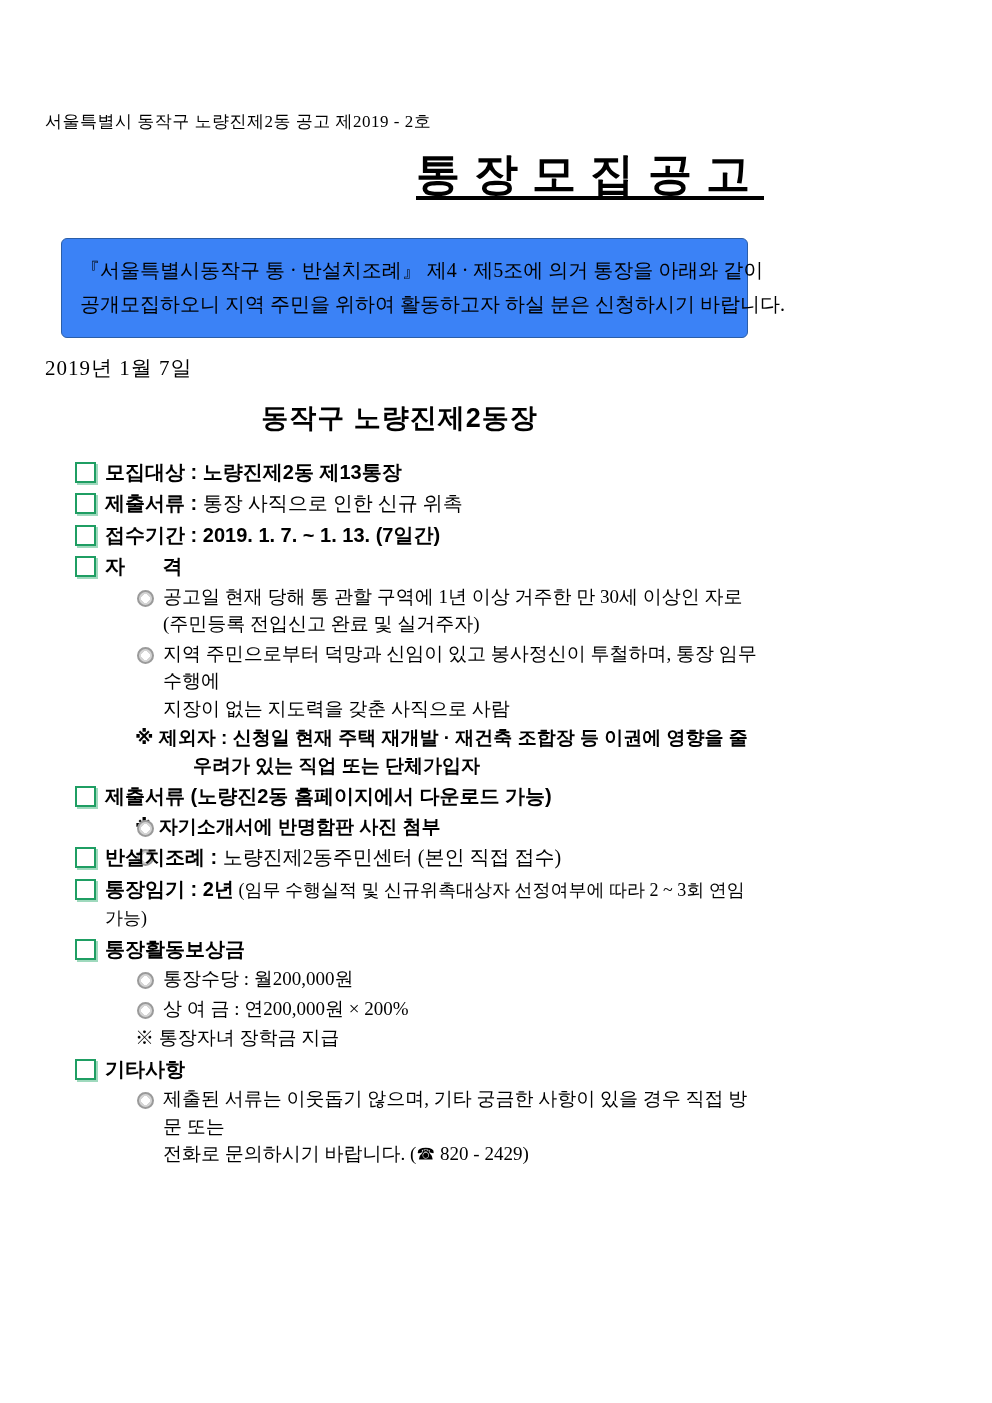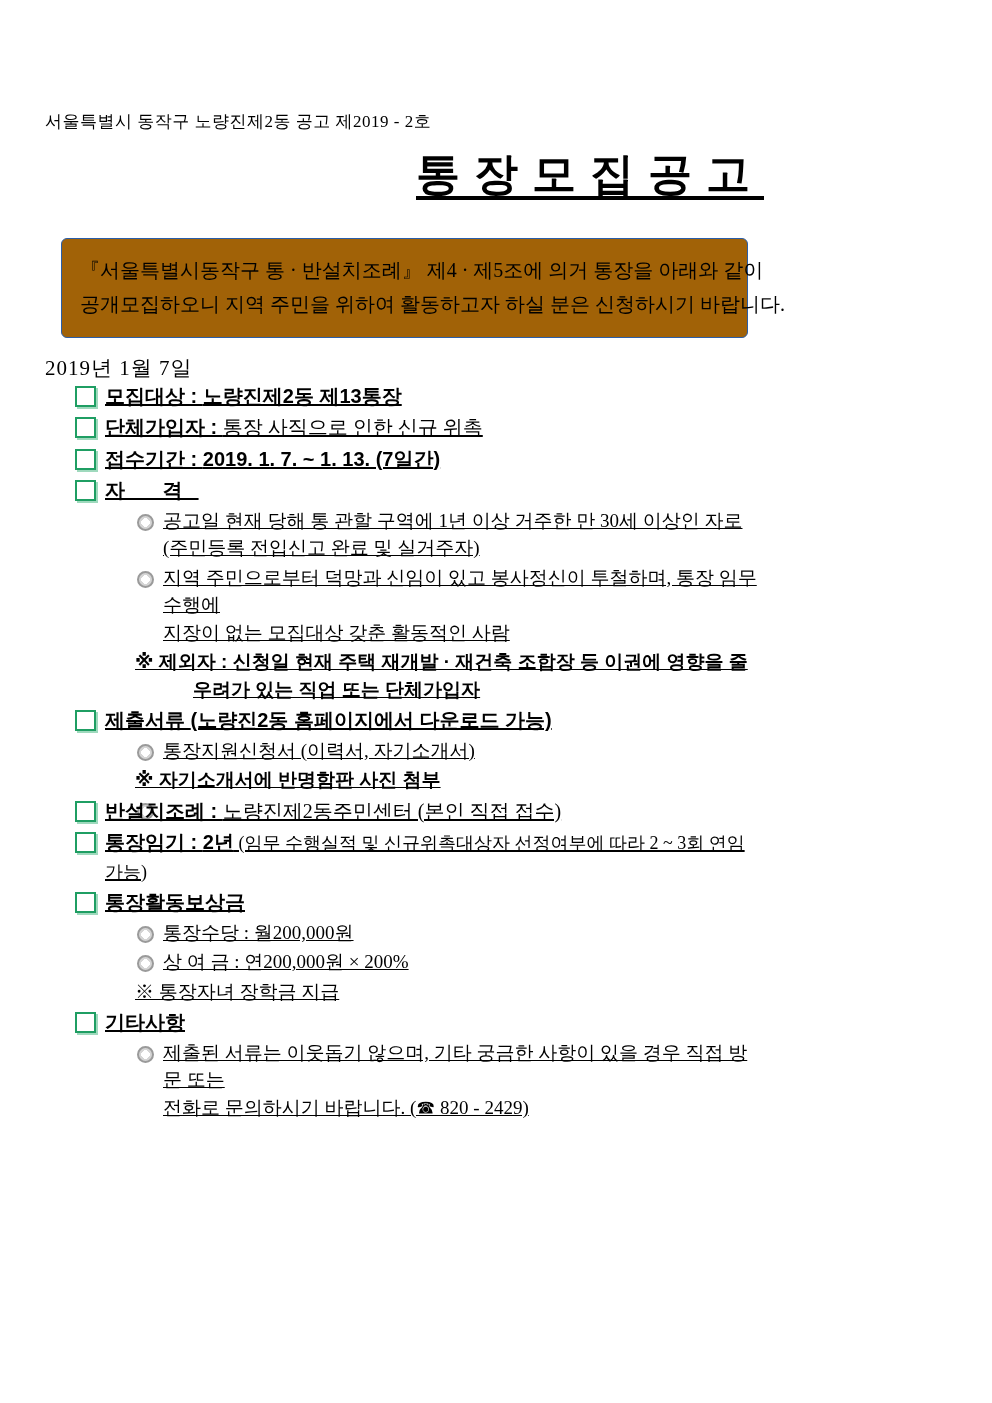--- a/index.html
+++ b/index.html
@@ -32,21 +32,21 @@
     font-size: 44px;
     font-weight: bold;
     letter-spacing: 14px;
     text-decoration: underline;
     text-underline-offset: 7px;
     margin: 12px 0 34px 0;
     padding-left: 14px;
   }
   .notice-box {
     border: 1.5px solid #2b5ea8;
-    background: #a16207;
+    background: #3b82f6;
     border-radius: 6px;
     margin: 0 16px 0 16px;
     padding: 14px 18px 16px 18px;
     text-align: center;
     line-height: 1.7;
     font-size: 20px;
   }
   .notice-box div { white-space: nowrap; }
   .date-line {
     font-size: 21px;
@@ -66,21 +66,20 @@
     list-style: none;
     margin: 0;
     padding: 0 0 0 18px;
   }
   li.lv1 {
     position: relative;
     padding-left: 42px;
     margin-bottom: 3px;
     font-size: 20px;
     line-height: 1.42;
-    text-decoration: underline;
   }
   li.lv1 > .chk {
     position: absolute;
     left: 12px;
     top: 4px;
     width: 17px;
     height: 17px;
     border: 2px solid #1f9e63;
     background: #ffffff;
     box-shadow: 2px 2px 0 #9fd9bd;
@@ -132,66 +131,66 @@
 
   <div class="main-title">통장모집공고</div>
 
   <div class="notice-box">
     <div class="serif">『서울특별시동작구 통 · 반설치조례』 제4 · 제5조에 의거 통장을 아래와 같이</div>
     <div class="serif">공개모집하오니 지역 주민을 위하여 활동하고자 하실 분은 신청하시기 바랍니다.</div>
   </div>
 
   <div class="date-line serif">2019년   1월  7일</div>
 
+  <div class="signature">동작구 노량진제2동장</div>
 
   <ul class="outline">
 
     <li class="lv1">
       <span class="chk"></span>
       <span class="lv1-label">모집대상 : </span><span class="lv1-label">노량진제2동 제13통장</span>
     </li>
 
     <li class="lv1">
       <span class="chk"></span>
-      <span class="lv1-label">단체가입자 : </span><span class="lv1-text serif">통장 사직으로 인한 신규 위촉</span>
+      <span class="lv1-label">제출서류 : </span><span class="lv1-text serif">통장 사직으로 인한 신규 위촉</span>
     </li>
 
     <li class="lv1">
       <span class="chk"></span>
       <span class="lv1-label">접수기간 : </span><span class="lv1-label">2019. 1. 7. ~ 1. 13. (7일간)</span>
     </li>
 
     <li class="lv1">
       <span class="chk"></span>
       <span class="lv1-spaced">자     격</span>
       <ul class="lv2">
         <li class="lv2 serif">
           <span class="dot"></span>
           <span>공고일 현재 당해 통 관할 구역에 1년 이상 거주한 만 30세 이상인 자로</span>
           <span class="line2">(주민등록 전입신고 완료 및 실거주자)</span>
         </li>
         <li class="lv2 serif">
           <span class="dot"></span>
           <span>지역 주민으로부터 덕망과 신임이 있고 봉사정신이 투철하며, 통장 임무수행에</span>
-          <span class="line2">지장이 없는 모집대상 갖춘 활동적인 사람</span>
+          <span class="line2">지장이 없는 지도력을 갖춘 사직으로 사람</span>
         </li>
       </ul>
       <div class="note">
         <span>※  제외자 : 신청일 현재 주택 재개발 · 재건축 조합장 등 이권에 영향을 줄</span>
         <span class="indent2">우려가 있는 직업 또는 단체가입자</span>
       </div>
     </li>
 
     <li class="lv1">
       <span class="chk"></span>
       <span class="lv1-label">제출서류 </span><span class="lv1-label">(노량진2동 홈페이지에서 다운로드 가능)</span>
       <ul class="lv2">
         <li class="lv2 serif">
           <span class="dot"></span>
-          <span>통장지원신청서 (이력서, 자기소개서)</span>
         </li>
       </ul>
       <div class="note">
         <span>※  자기소개서에 반명함판 사진 첨부</span>
       </div>
       <ul class="lv2">
         <li class="lv2 serif">
           <span class="dot"></span>
         </li>
       </ul>

